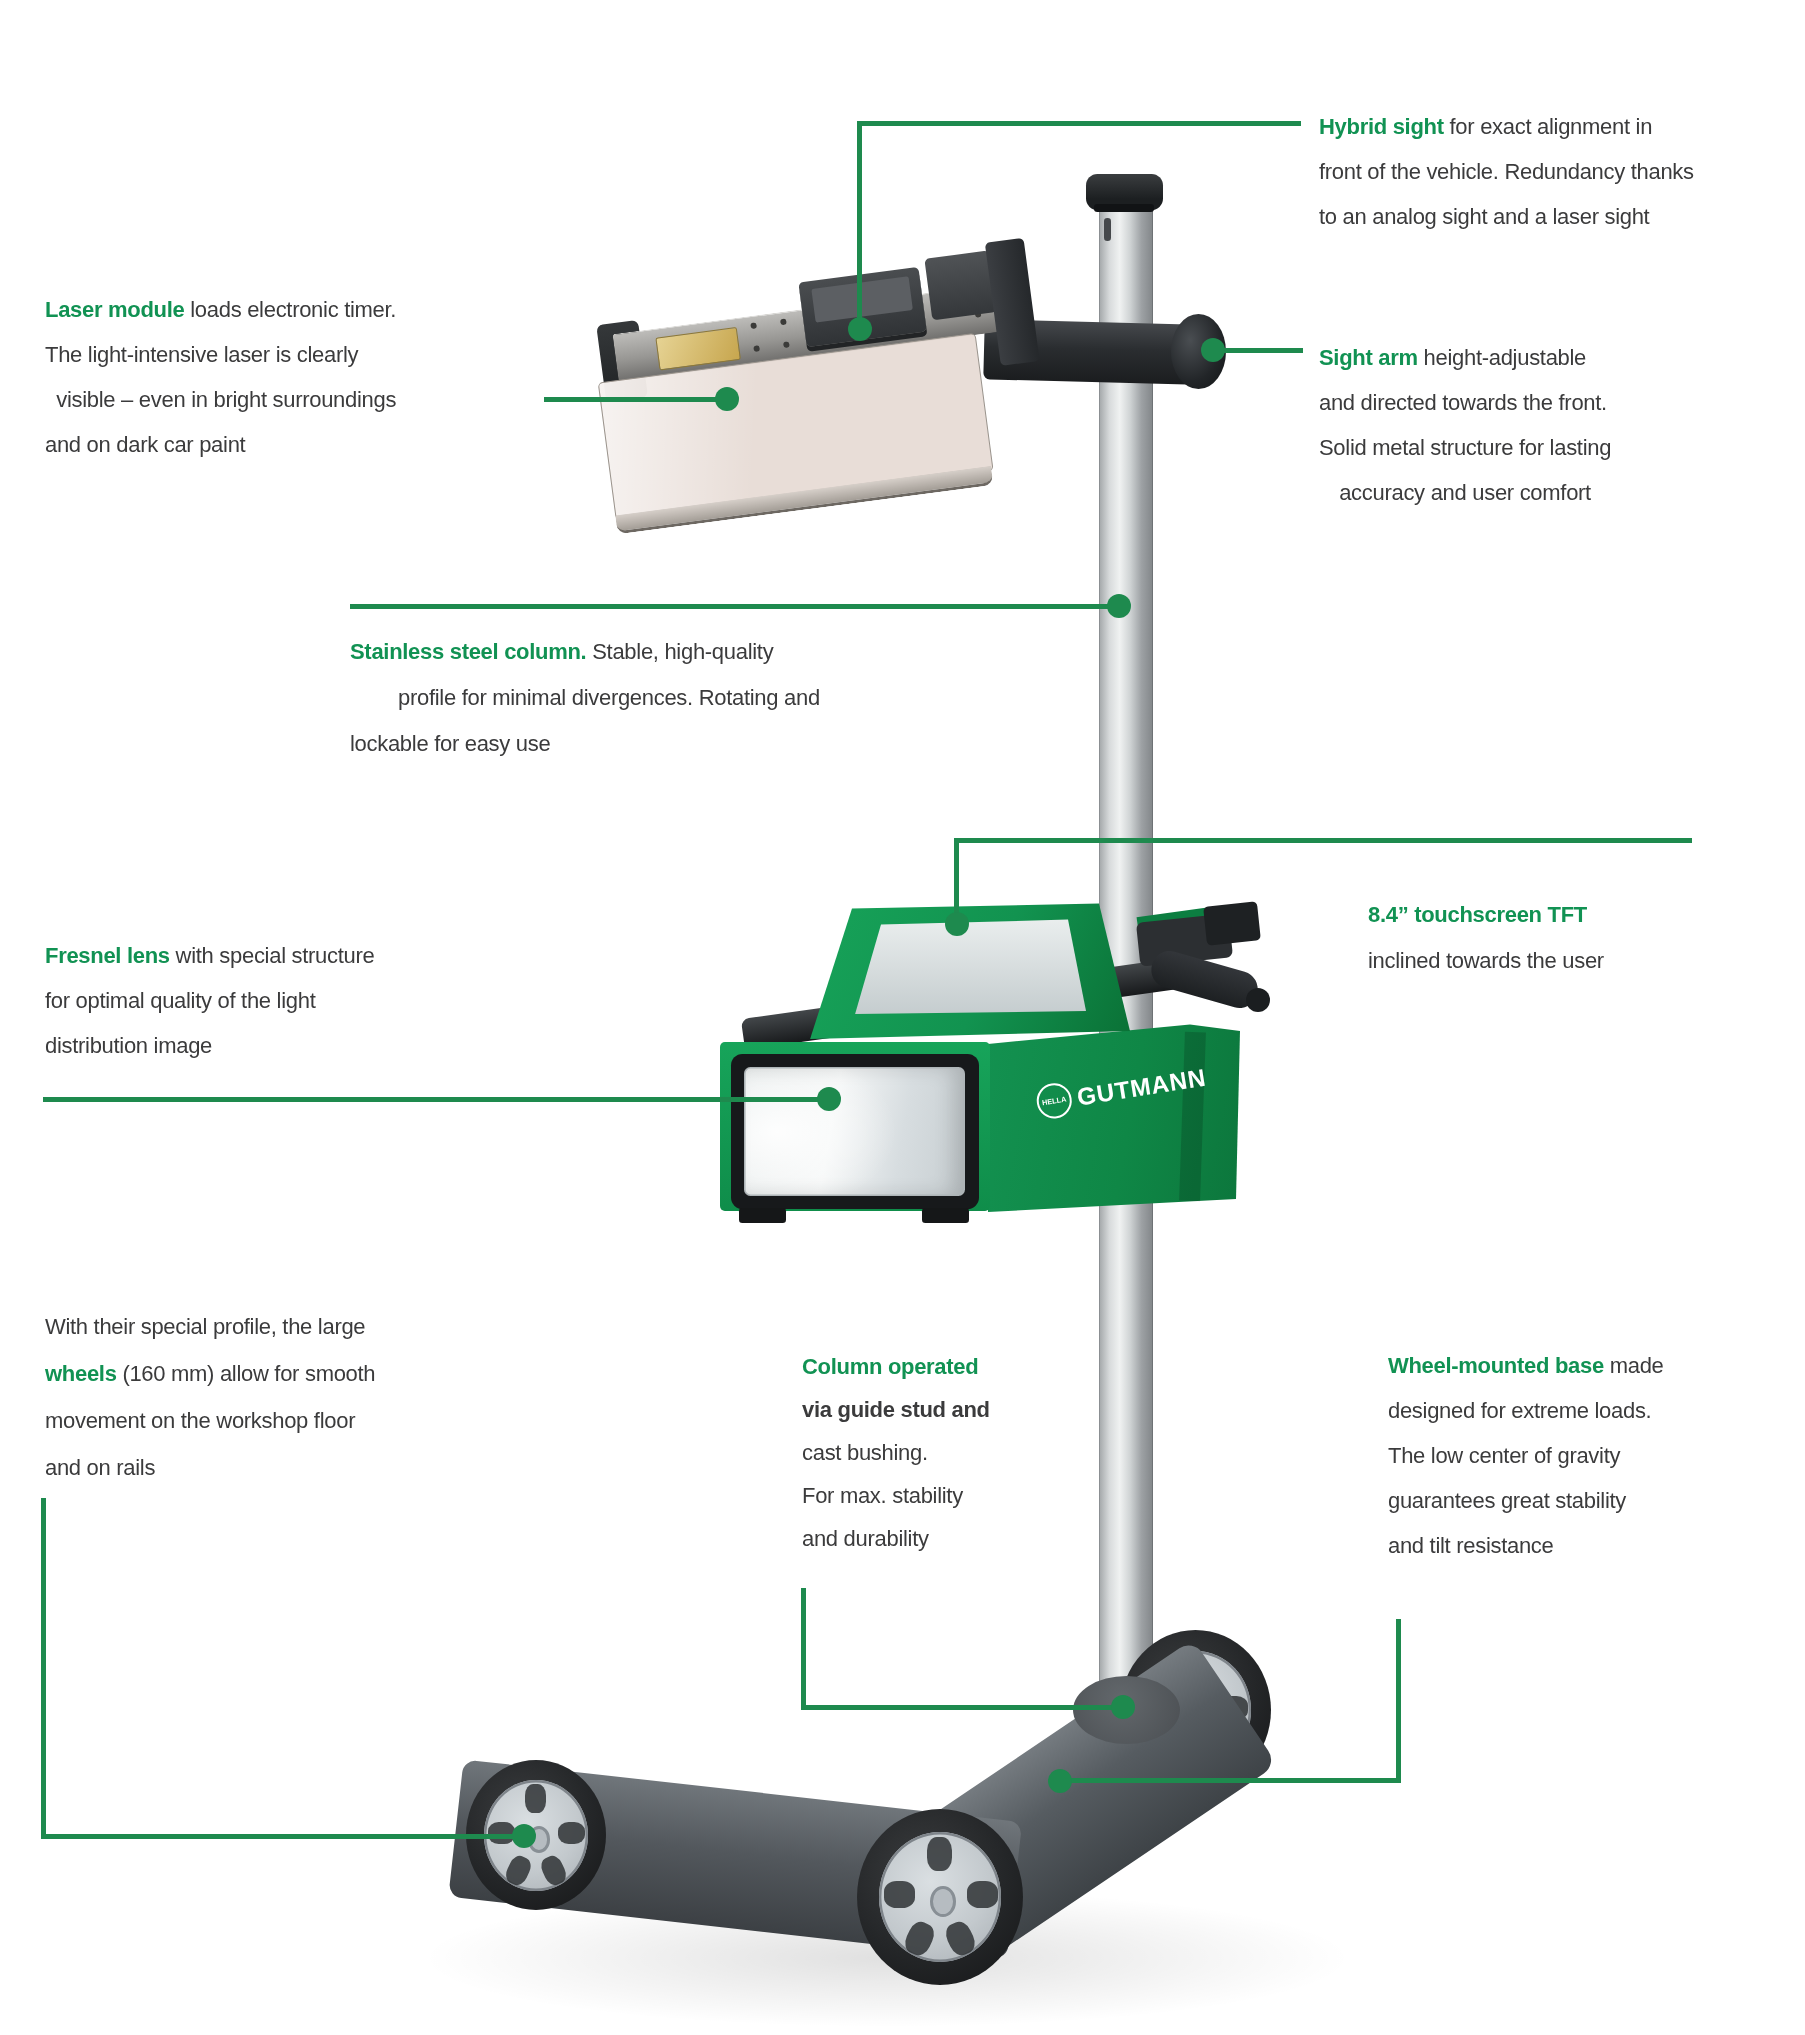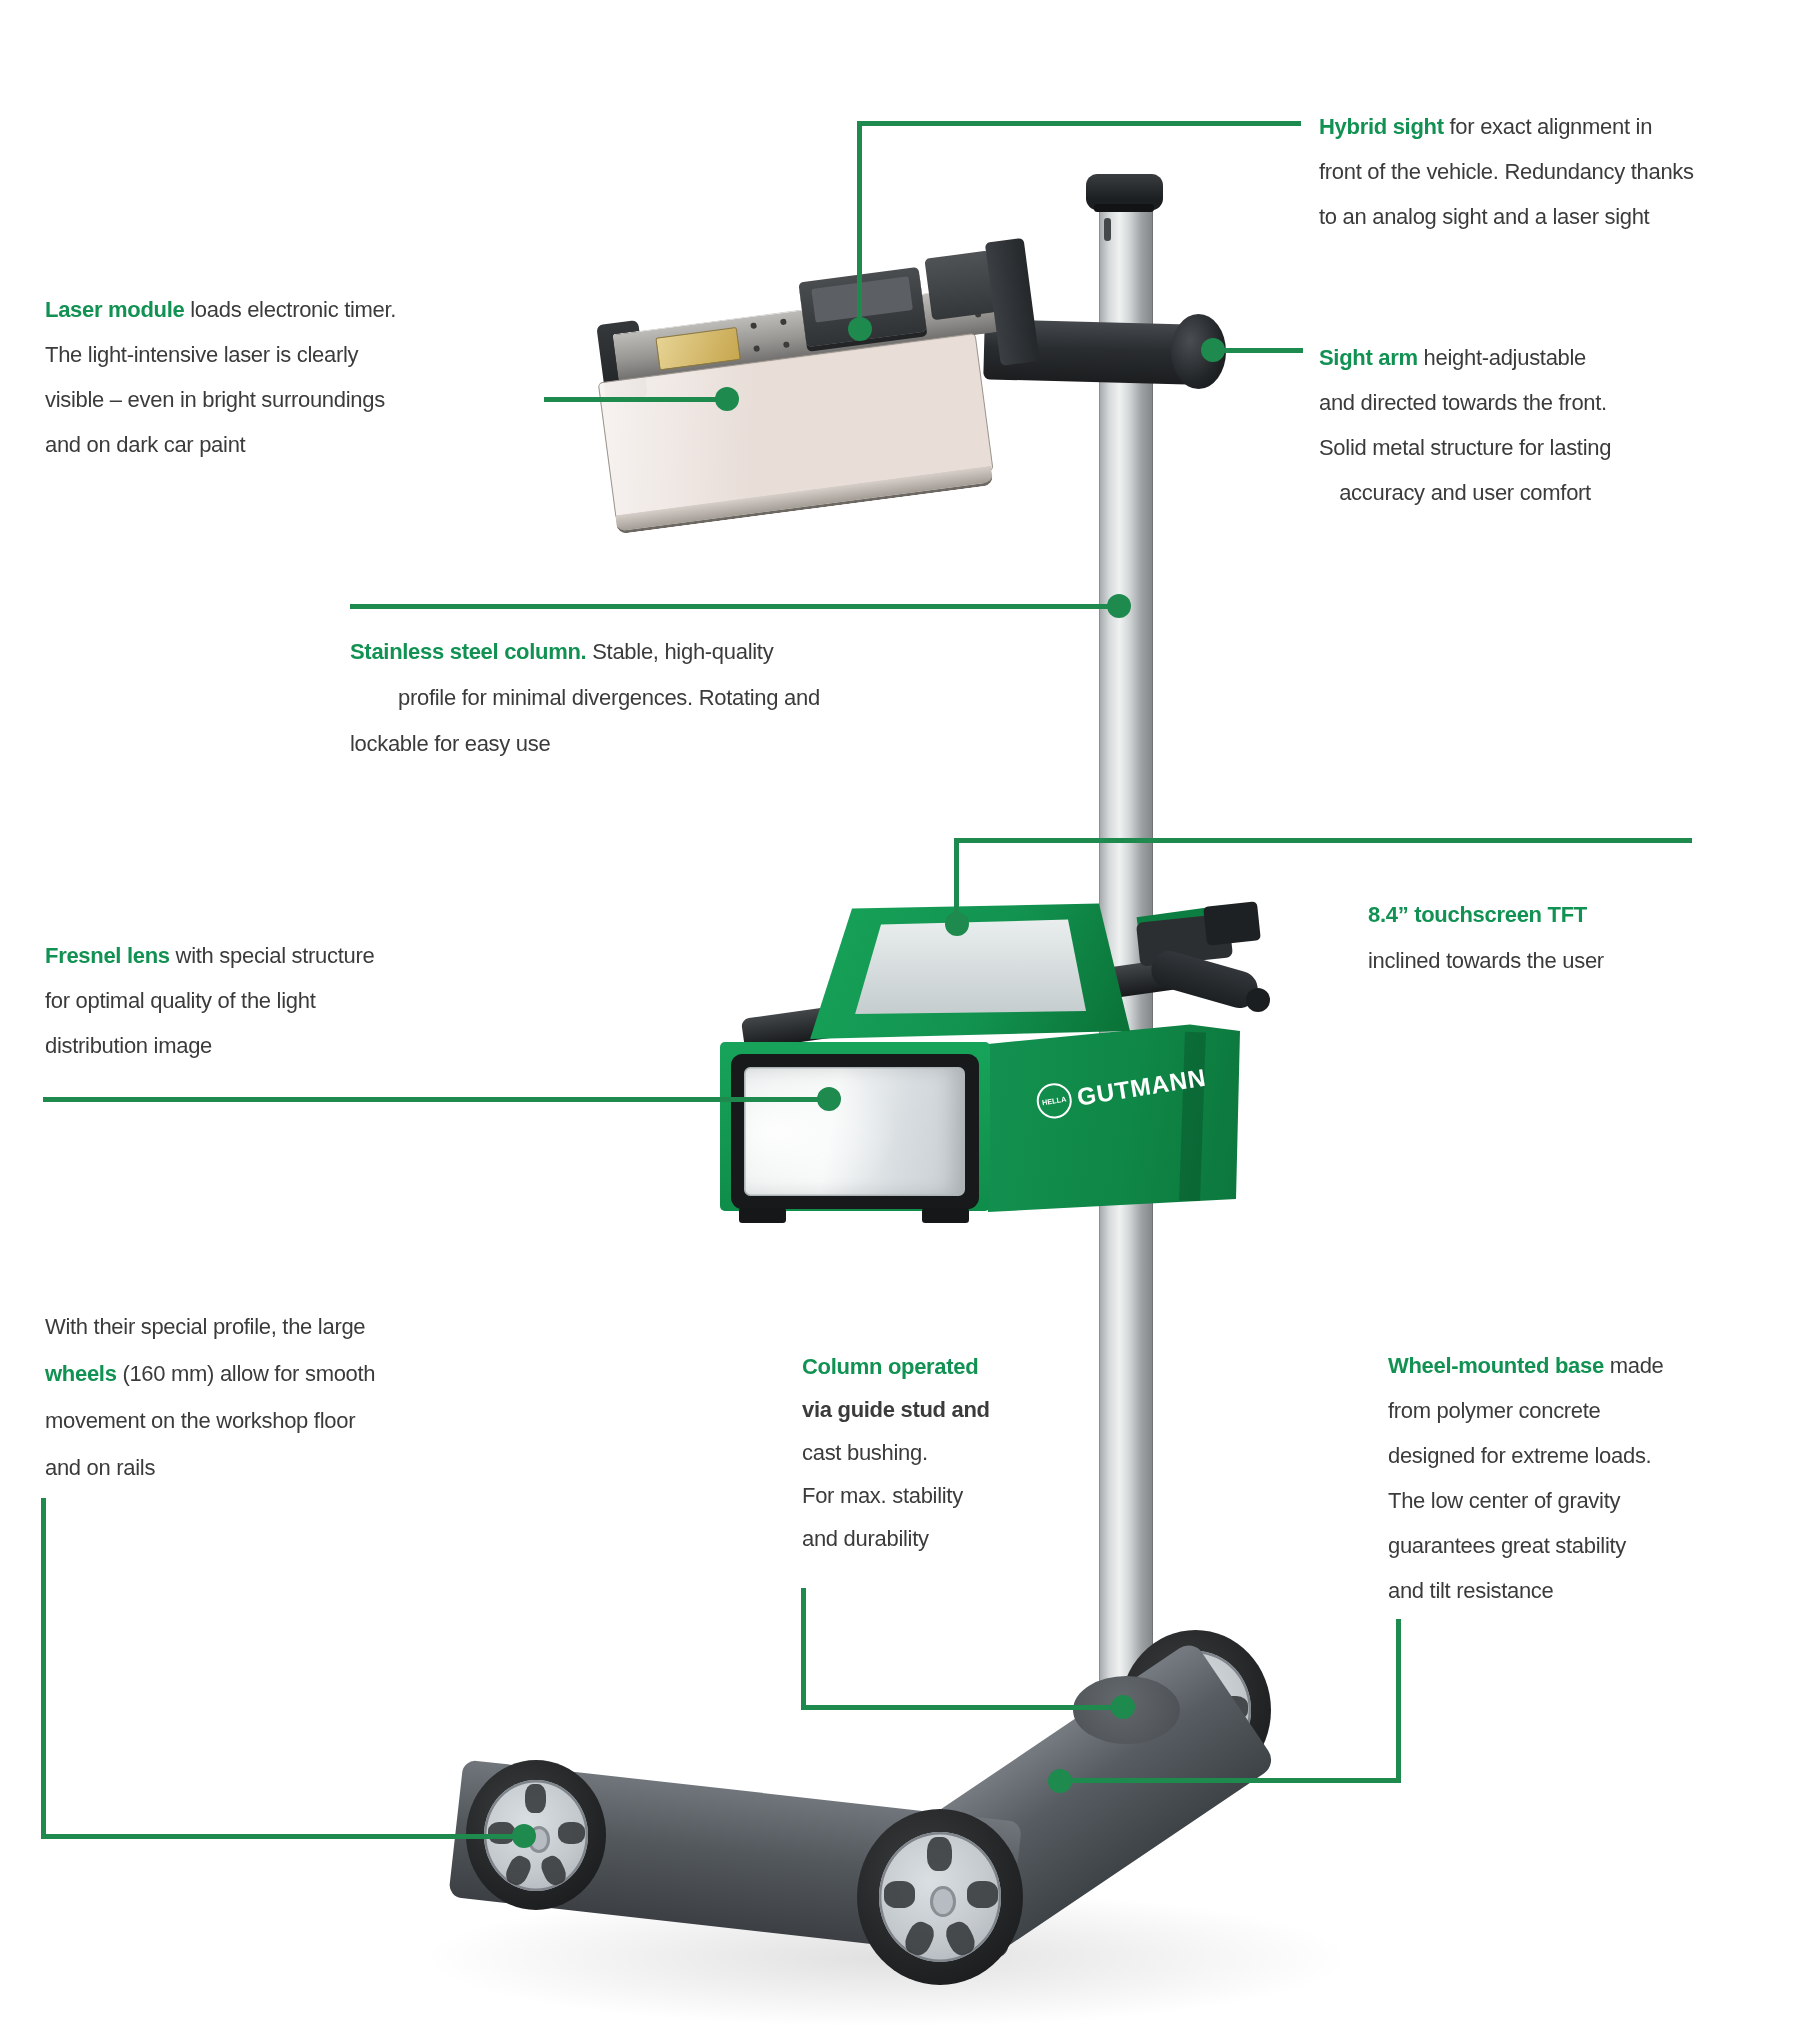--- a/index.html
+++ b/index.html
@@ -228,21 +228,21 @@
 
   <div id="text-layer">
       <div class="tblock" style="left: 1319px; top: 104px;">
         <div class="tline" style="height: 45px; line-height: 45px;"><span class="seg-b">Hybrid sight</span><span> for exact alignment in</span></div>
         <div class="tline" style="height: 45px; line-height: 45px;"><span>front of the vehicle. Redundancy thanks</span></div>
         <div class="tline" style="height: 45px; line-height: 45px;"><span>to an analog sight and a laser sight</span></div>
       </div>
       <div class="tblock" style="left: 45px; top: 287px;">
         <div class="tline" style="height: 45px; line-height: 45px;"><span class="seg-b">Laser module</span><span> loads electronic timer.</span></div>
         <div class="tline" style="height: 45px; line-height: 45px;"><span>The light-intensive laser is clearly</span></div>
-        <div class="tline" style="height: 45px; line-height: 45px;"><span>visible – even in bright surroundings</span></div>
+        <div class="tline" style="height: 45px; line-height: 45px; text-align: right;"><span>visible – even in bright surroundings</span></div>
         <div class="tline" style="height: 45px; line-height: 45px;"><span>and on dark car paint</span></div>
       </div>
       <div class="tblock" style="left: 1319px; top: 335px;">
         <div class="tline" style="height: 45px; line-height: 45px;"><span class="seg-b">Sight arm</span><span> height-adjustable</span></div>
         <div class="tline" style="height: 45px; line-height: 45px;"><span>and directed towards the front.</span></div>
         <div class="tline" style="height: 45px; line-height: 45px;"><span>Solid metal structure for lasting</span></div>
         <div class="tline" style="height: 45px; line-height: 45px; text-align: center;"><span>accuracy and user comfort</span></div>
       </div>
       <div class="tblock" style="left: 350px; top: 629px;">
         <div class="tline" style="height: 46px; line-height: 46px;"><span class="seg-b">Stainless steel column.</span><span> Stable, high-quality</span></div>
@@ -266,21 +266,20 @@
       </div>
       <div class="tblock" style="left: 802px; top: 1345px;">
         <div class="tline" style="height: 43px; line-height: 43px;"><span class="seg-b">Column operated</span></div>
         <div class="tline" style="height: 43px; line-height: 43px; font-weight: bold;"><span>via guide stud and</span></div>
         <div class="tline" style="height: 43px; line-height: 43px;"><span>cast bushing.</span></div>
         <div class="tline" style="height: 43px; line-height: 43px;"><span>For max. stability</span></div>
         <div class="tline" style="height: 43px; line-height: 43px;"><span>and durability</span></div>
       </div>
       <div class="tblock" style="left: 1388px; top: 1343px;">
         <div class="tline" style="height: 45px; line-height: 45px;"><span class="seg-b">Wheel-mounted base</span><span> made</span></div>
-        <div class="tline" style="height: 45px; line-height: 45px;"><span>from polymer concrete</span></div>
         <div class="tline" style="height: 45px; line-height: 45px;"><span>designed for extreme loads.</span></div>
         <div class="tline" style="height: 45px; line-height: 45px;"><span>The low center of gravity</span></div>
         <div class="tline" style="height: 45px; line-height: 45px;"><span>guarantees great stability</span></div>
         <div class="tline" style="height: 45px; line-height: 45px;"><span>and tilt resistance</span></div>
       </div>
     </div>
 
 </div>
 
 

